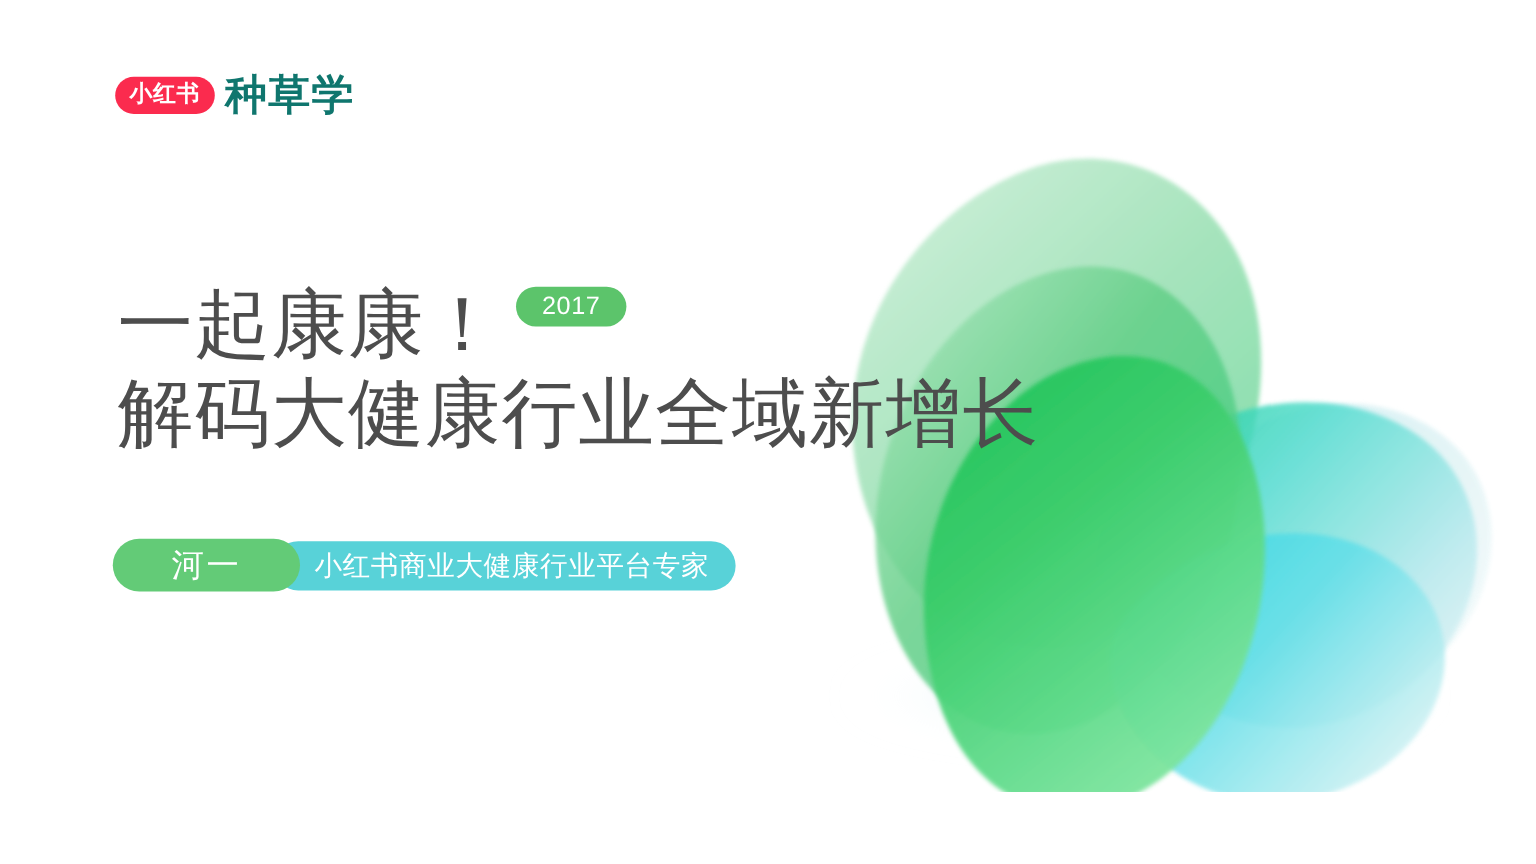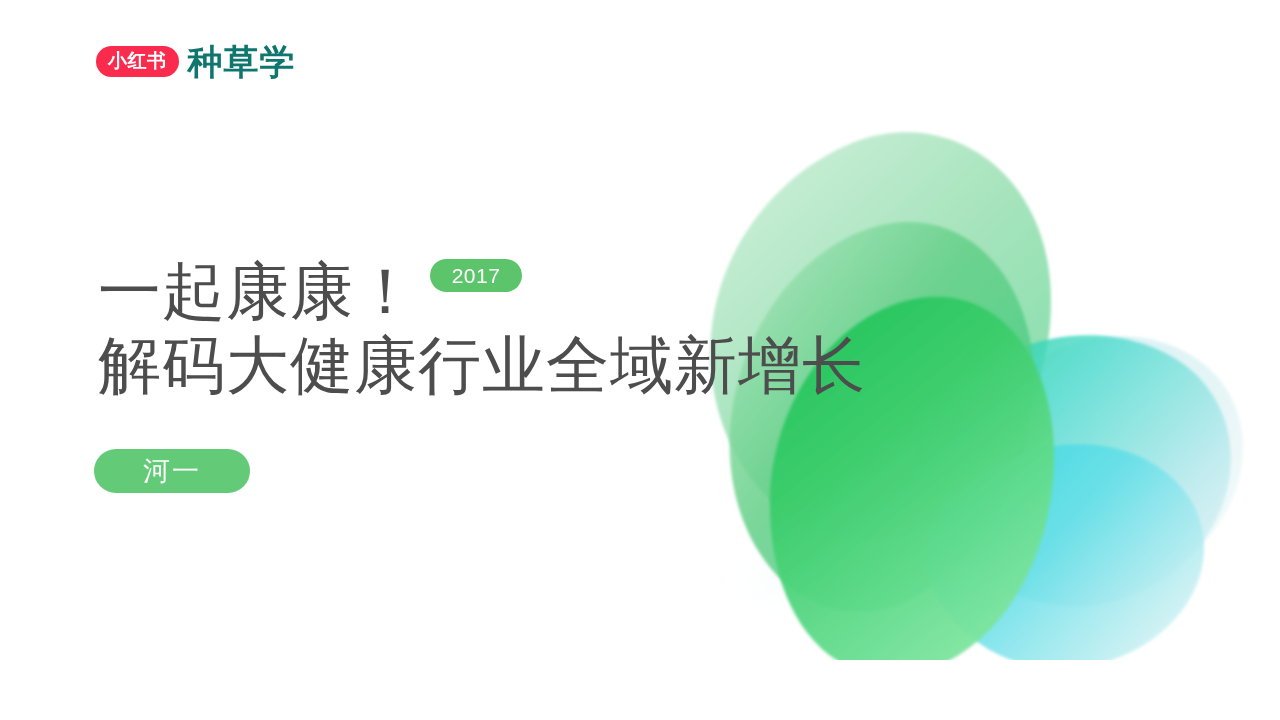--- a/index.html
+++ b/index.html
@@ -30,21 +30,21 @@
     width: 640px;
     height: 580px;
     pointer-events: none;
   }
   #artwork svg { display: block; width: 100%; height: 100%; }
 
   
   #brand {
     position: absolute;
     left: 96px;
-    top: 44px;
+    top: 62px;
     display: flex;
     align-items: center;
     gap: 9px;
   }
   #brand-pill {
     background: #fb2b4e;
     border-radius: 16px;
     height: 31px;
     padding: 0 12px;
     display: flex;
@@ -65,21 +65,21 @@
     font-size: 35px;
     font-weight: bold;
     letter-spacing: 1px;
     line-height: 1;
   }
 
   
   #title-block {
     position: absolute;
     left: 98px;
-    top: 254px;
+    top: 234px;
     width: 820px;
   }
   .title-row {
     display: flex;
     align-items: flex-start;
     position: relative;
   }
   .title-line {
     color: #4d4d4d;
     font-size: 63px;
@@ -229,15 +229,16 @@
       <div class="title-line">一起康康！</div>
       <div id="year-badge">2017</div>
     </div>
     <div class="title-row">
       <div class="title-line">解码大健康行业全域新增长</div>
     </div>
   </div>
 
   <div id="speaker-row">
     <div id="speaker-name">河一</div>
+    <div id="speaker-role">小红书商业大健康行业平台专家</div>
   </div>
 
 </div>
 
 </body></html>

